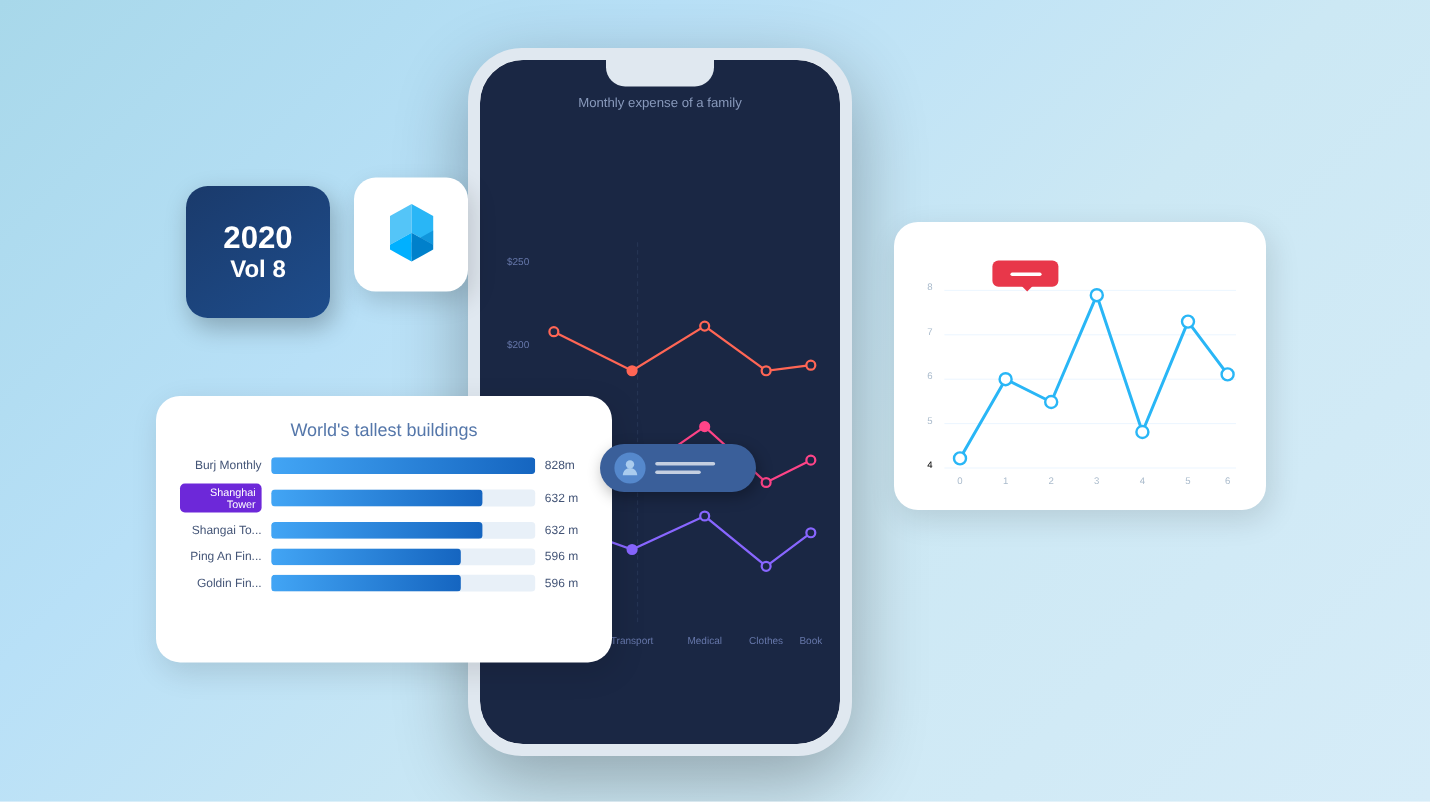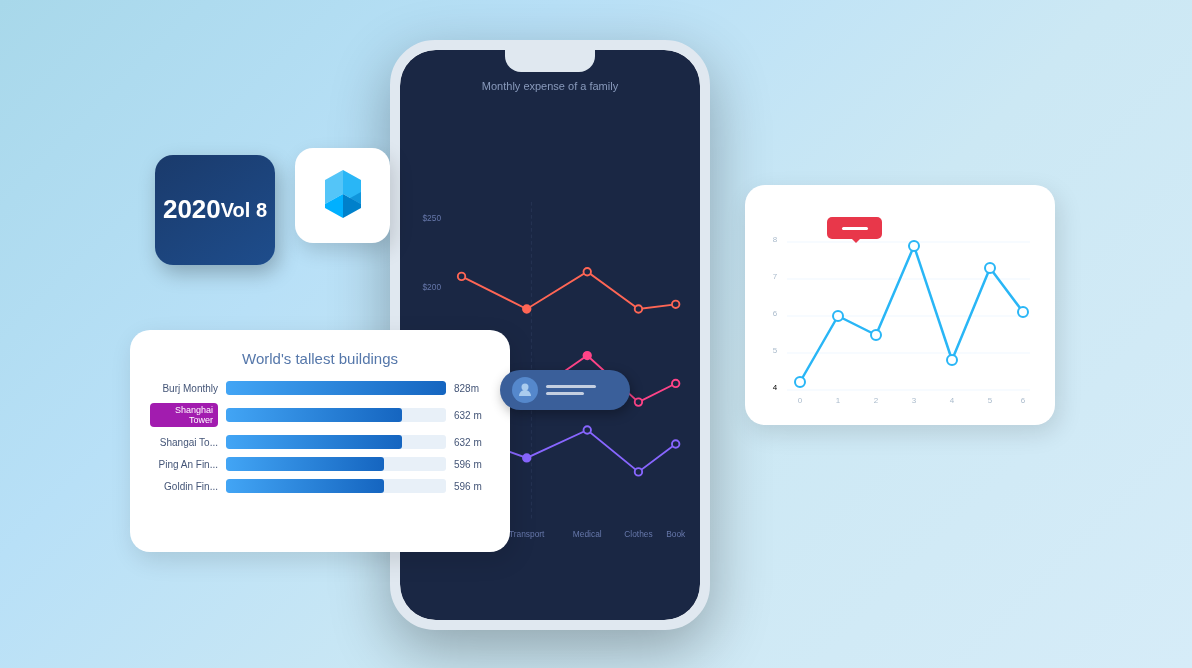--- a/index.html
+++ b/index.html
@@ -15,21 +15,21 @@
     
     .badge-2020 {
       position: absolute;
       top: 155px;
       left: 155px;
       width: 120px;
       height: 110px;
       background: linear-gradient(145deg, #1a3a6b, #1e4d8c);
       border-radius: 18px;
       display: flex;
-      flex-direction: row;
+      flex-direction: column;
       align-items: center;
       justify-content: center;
       box-shadow: 4px 8px 20px rgba(0,0,0,0.25);
       z-index: 10;
     }
     .badge-2020 .year {
       color: white;
       font-size: 26px;
       font-weight: 700;
       line-height: 1.2;
@@ -138,21 +138,21 @@
       gap: 8px;
     }
     .bar-label {
       width: 68px;
       font-size: 10px;
       color: #445577;
       text-align: right;
       flex-shrink: 0;
     }
     .bar-label.selected {
-      background: #a21caf;
+      background: #6d28d9;
       color: white;
       padding: 2px 5px;
       border-radius: 4px;
       font-size: 9px;
     }
     .bar-track {
       flex: 1;
       height: 14px;
       background: #e8f0f8;
       border-radius: 3px;

